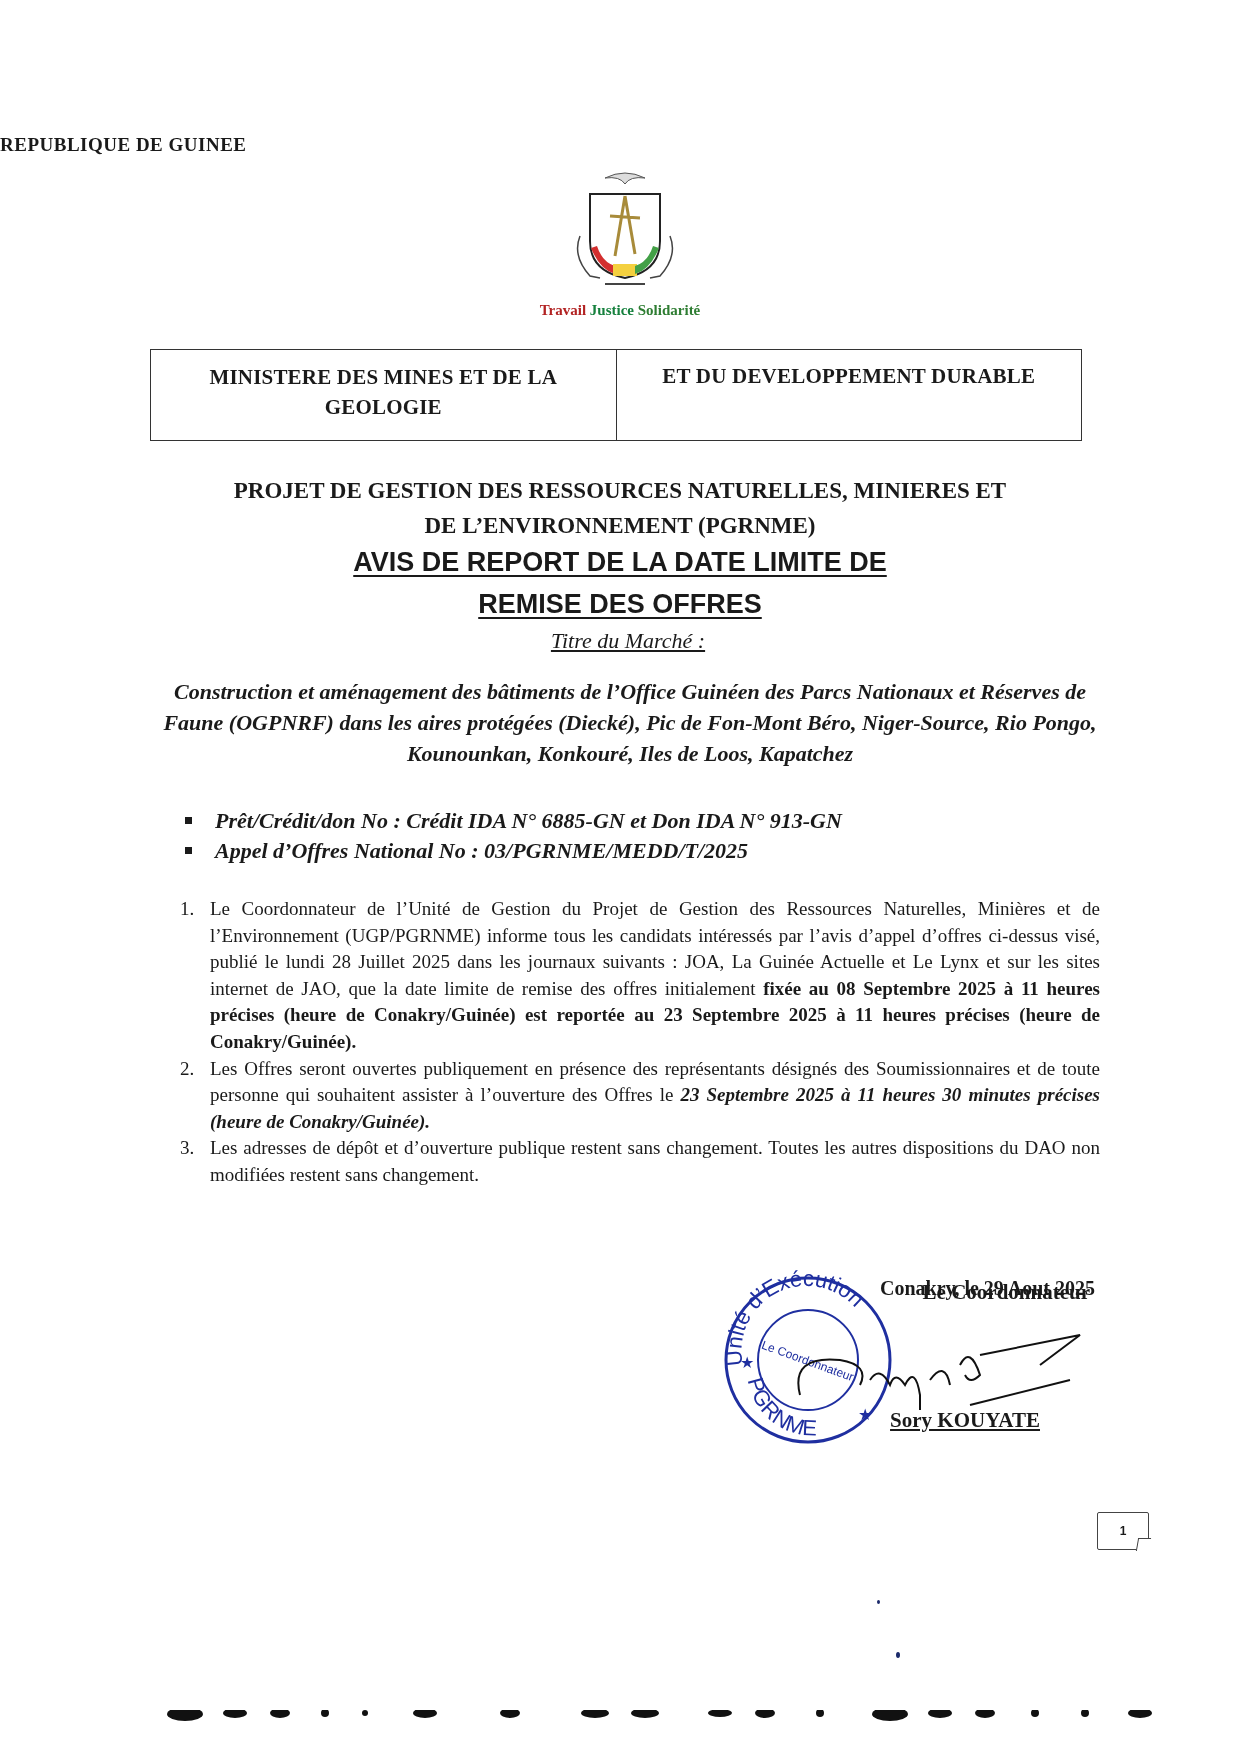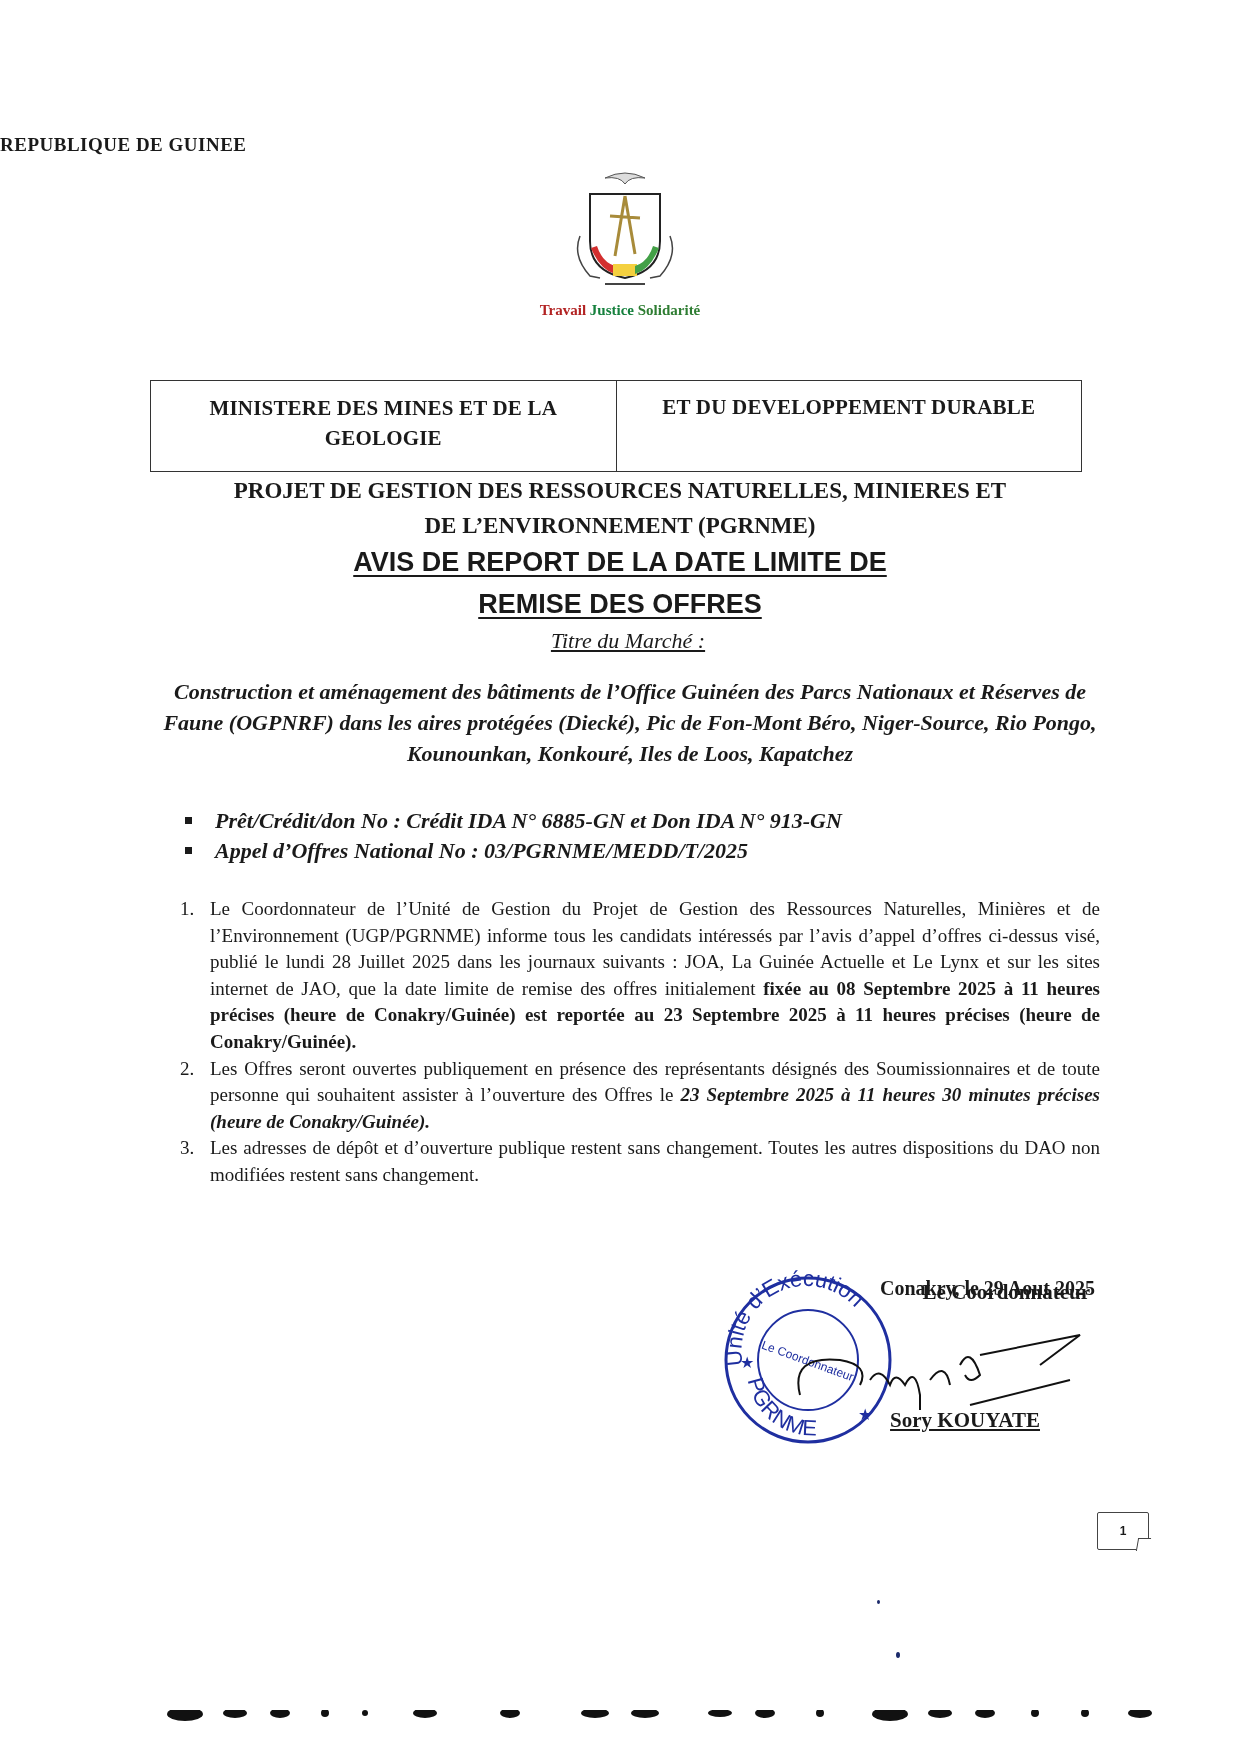--- a/index.html
+++ b/index.html
@@ -10,21 +10,21 @@
   .republic { position: absolute; top: 134px; left: 0; width: 1240px; text-align: left;
               font-weight: bold; font-size: 19px; letter-spacing: 0.5px; }
   .emblem { position: absolute; top: 166px; left: 560px; width: 130px; height: 130px; }
   .motto { position: absolute; top: 302px; left: 0; width: 1240px; text-align: center;
            font-weight: bold; font-size: 15px; }
   .motto .m1 { color: #b22222; }
   .motto .m2 { color: #15803d; }
   .motto .m3 { color: #2e7d32; }
 
   .ministries { position: absolute; top: 349px; left: 150px; width: 930px; height: 90px;
-                border: 1.5px solid #333; display: flex; margin-top: 31px; }
+                border: 1.5px solid #333; display: flex; }
   .ministry { flex: 1; font-weight: bold; font-size: 21px; text-align: center; line-height: 1.45;
               padding-top: 12px; letter-spacing: 0.2px; }
   .ministry.left { border-right: 1.5px solid #333; }
   .ministry.right { line-height: 1.75; padding-top: 8px; }
 
   .project { position: absolute; top: 446px; left: 140px; width: 960px; text-align: center;
              font-weight: bold; font-size: 23px; line-height: 1.5; margin-top: 28px; }
 
   .notice-title { position: absolute; top: 542px; left: 0; width: 1240px; text-align: center;
                   font-family: "Liberation Sans", sans-serif; font-weight: bold; font-size: 27px;

